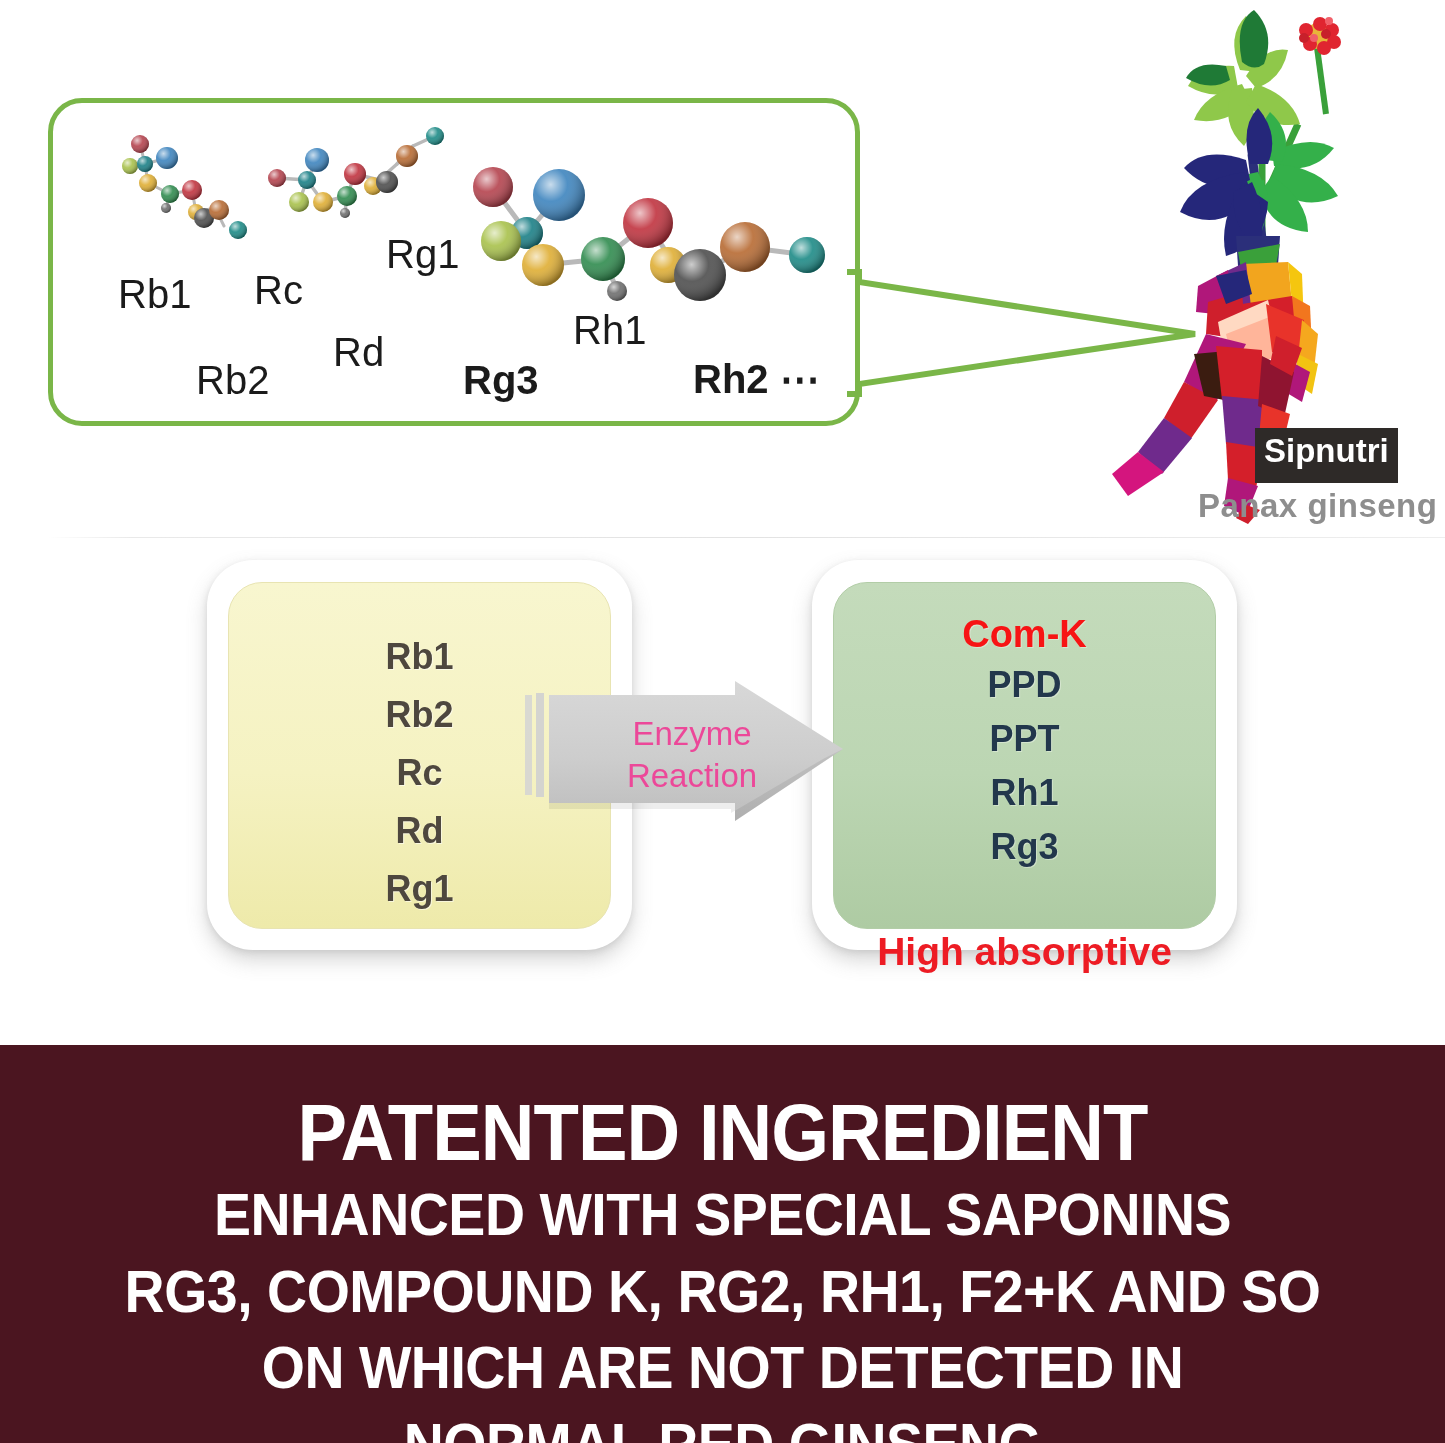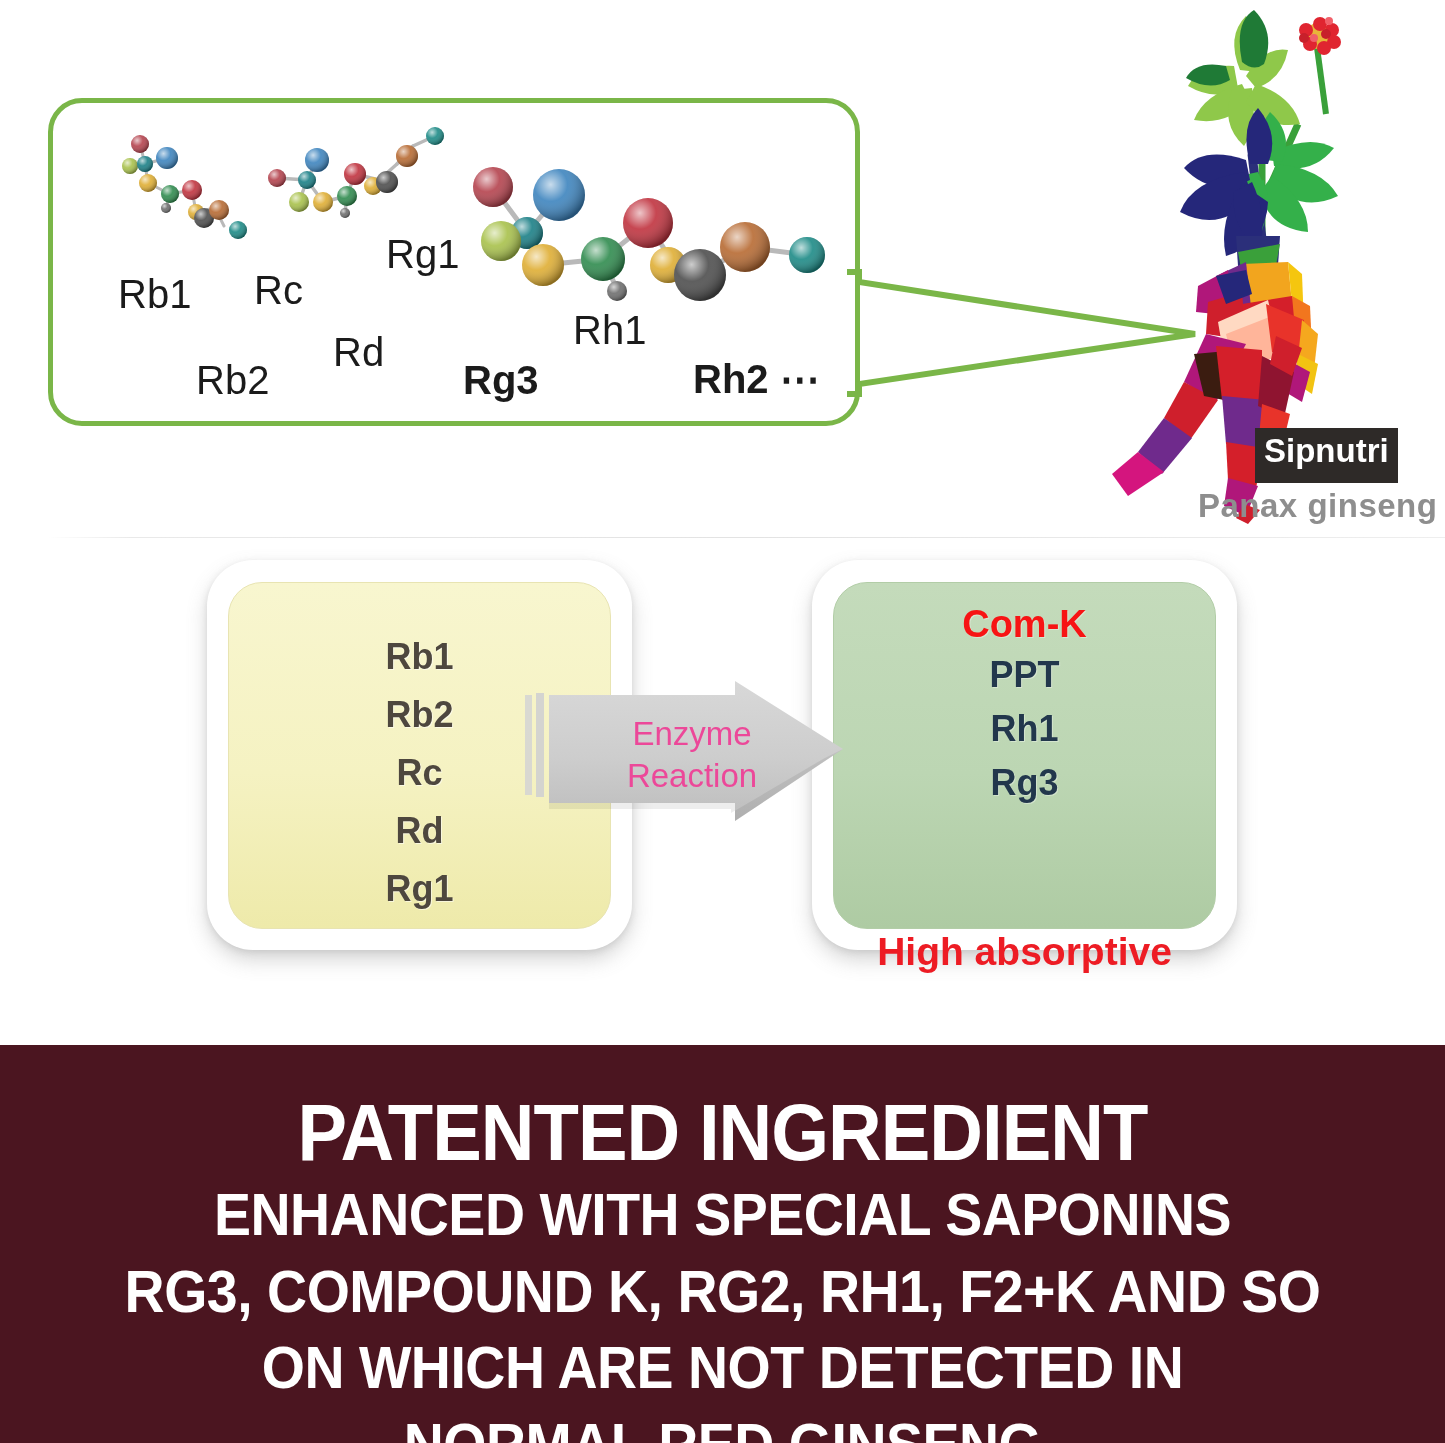--- a/index.html
+++ b/index.html
@@ -379,22 +379,23 @@
           <div class="yellow-item">Rb1</div>
           <div class="yellow-item">Rb2</div>
           <div class="yellow-item">Rc</div>
           <div class="yellow-item">Rd</div>
           <div class="yellow-item">Rg1</div>
         </div>
     </div>
 
     <div class="panel-shadow" id="right-panel-shadow"></div>
     <div class="panel-inner" id="right-panel">
-      <div class="panel-list" id="right-list" style="top:22px;">
+      <div class="panel-list" id="right-list" style="top:32px;">
           <div class="green-item head">Com-K</div>
+          <div class="green-item">PPD</div>
           <div class="green-item">PPT</div>
           <div class="green-item">Rh1</div>
           <div class="green-item">Rg3</div>
         </div>
     </div>
 
     <svg id="enzyme-arrow" viewBox="0 0 330 190" width="330" height="190">
       <defs>
         <linearGradient id="arrGrad" x1="0" y1="0" x2="0" y2="1">
           <stop offset="0%" stop-color="#d8d8d8"></stop>

